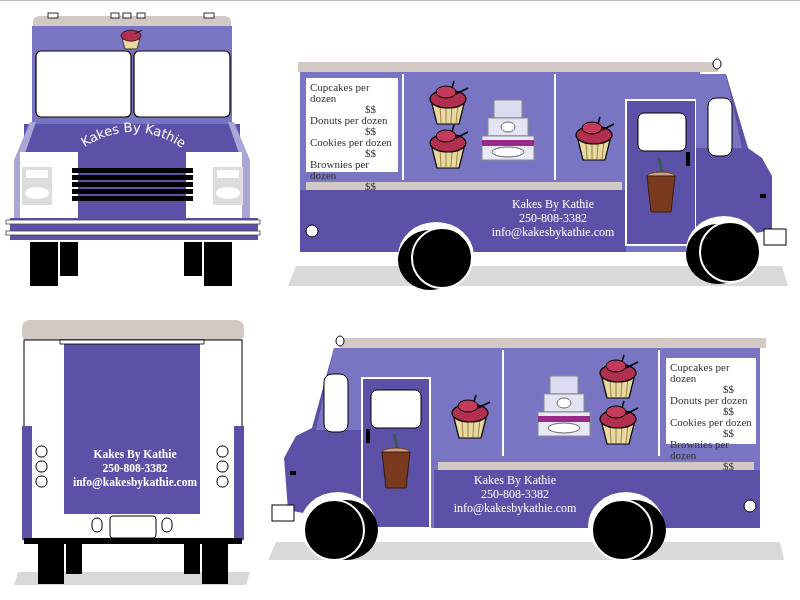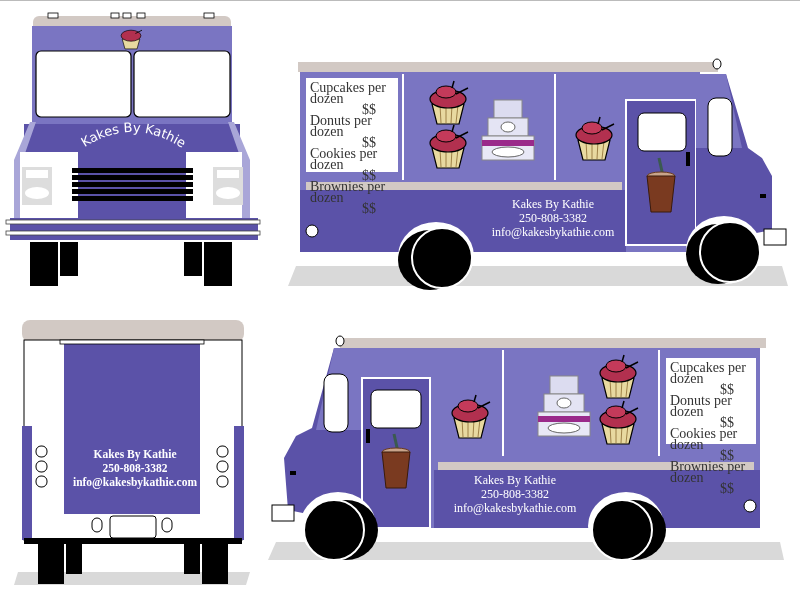--- a/index.html
+++ b/index.html
@@ -1,19 +1,19 @@
 <!DOCTYPE html>
 <html><head>
 <meta charset="utf-8">
 <style>
   html,body{margin:0;padding:0;}
   body{width:800px;height:600px;background:#ffffff;position:relative;overflow:hidden;font-family:"Liberation Serif",serif;}
   .topline{position:absolute;left:0;top:0;width:800px;height:1px;background:#bbb;}
   svg{position:absolute;left:0;top:0;}
-  .menu{position:absolute;background:#fff;font-size:14px;line-height:11px;color:#333;padding:4px 4px;box-sizing:border-box;}
+  .menu{position:absolute;background:#fff;font-size:11px;line-height:11px;color:#333;padding:4px 4px;box-sizing:border-box;}
   .menu .item{display:block;}
   .menu .price{display:block;text-align:right;padding-right:18px;}
   .sign{position:absolute;color:#fff;text-align:center;font-size:12px;line-height:14px;}
 </style>
 </head>
 <body>
 
 <div class="topline"></div>
 
 <svg width="800" height="600">

